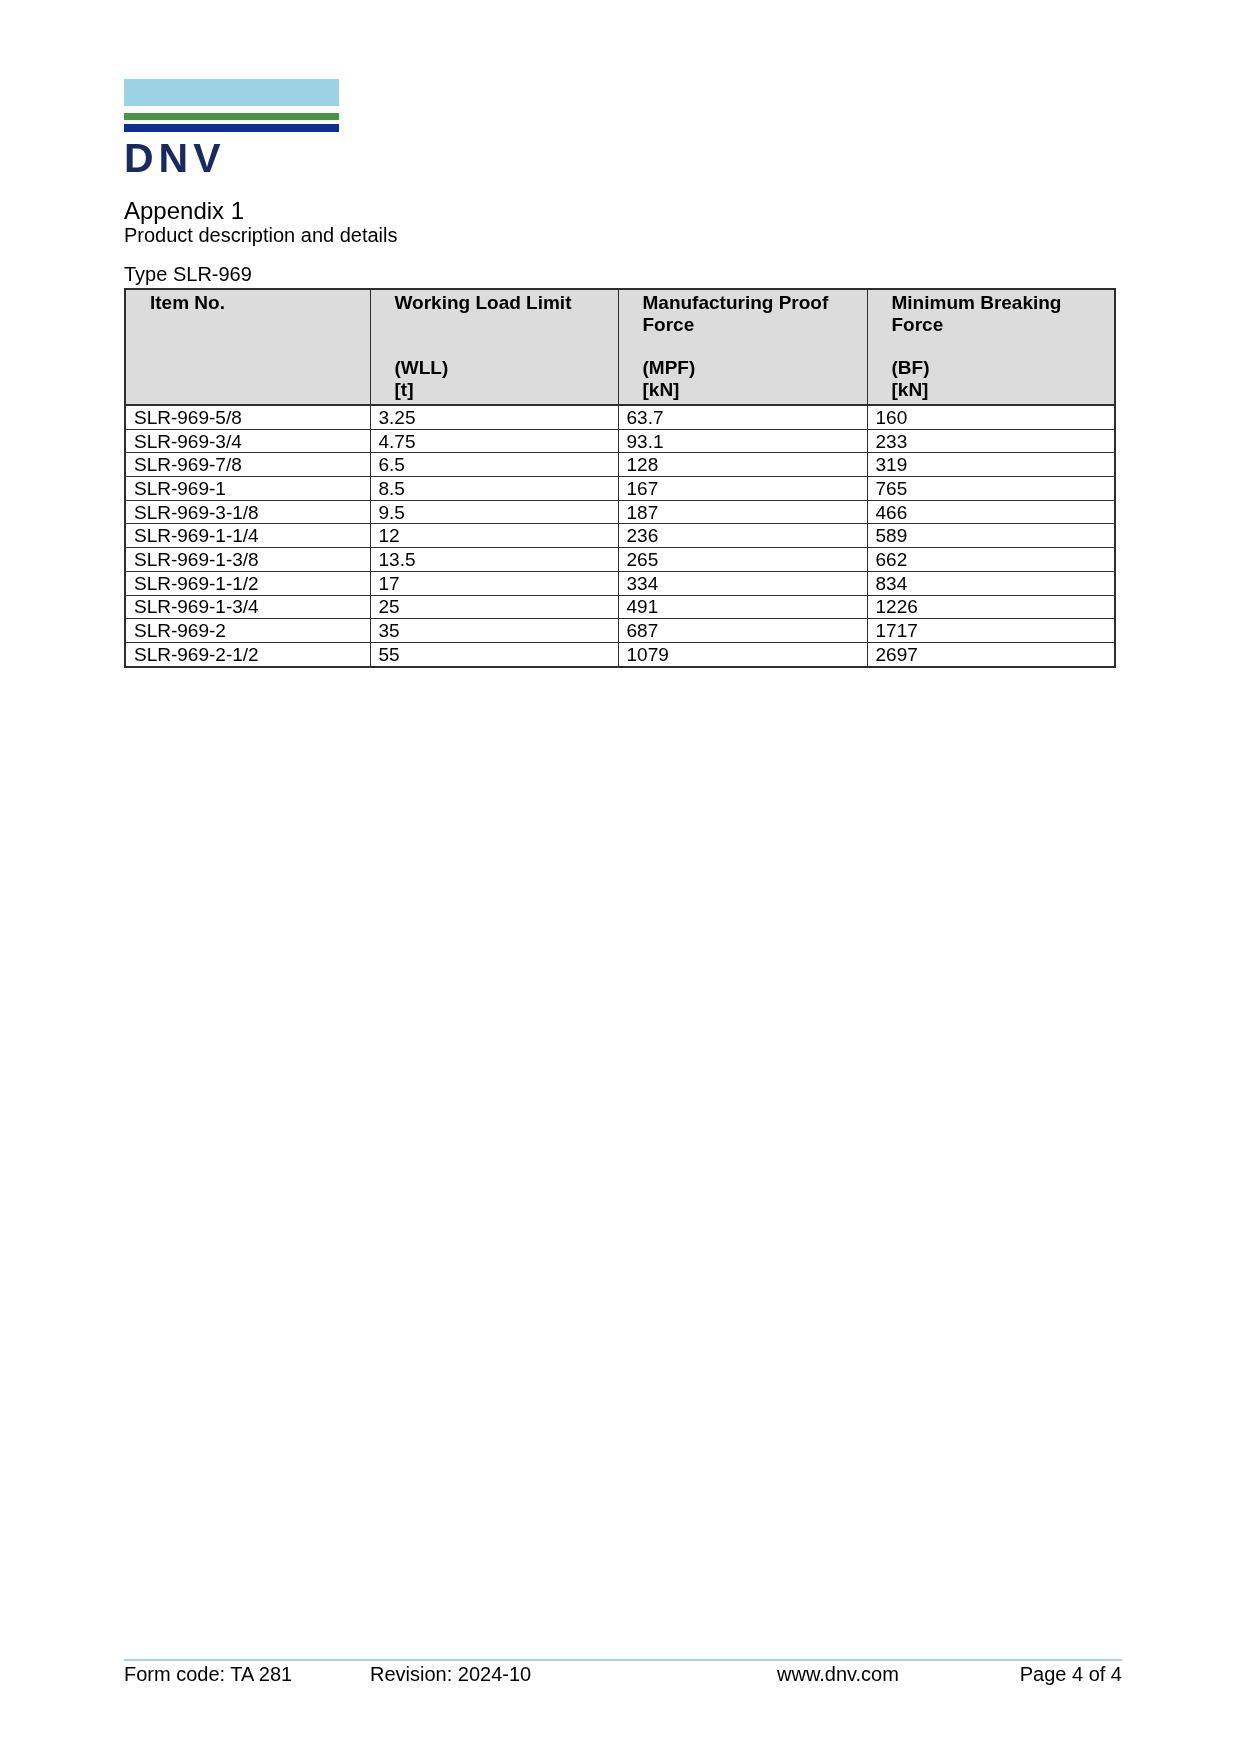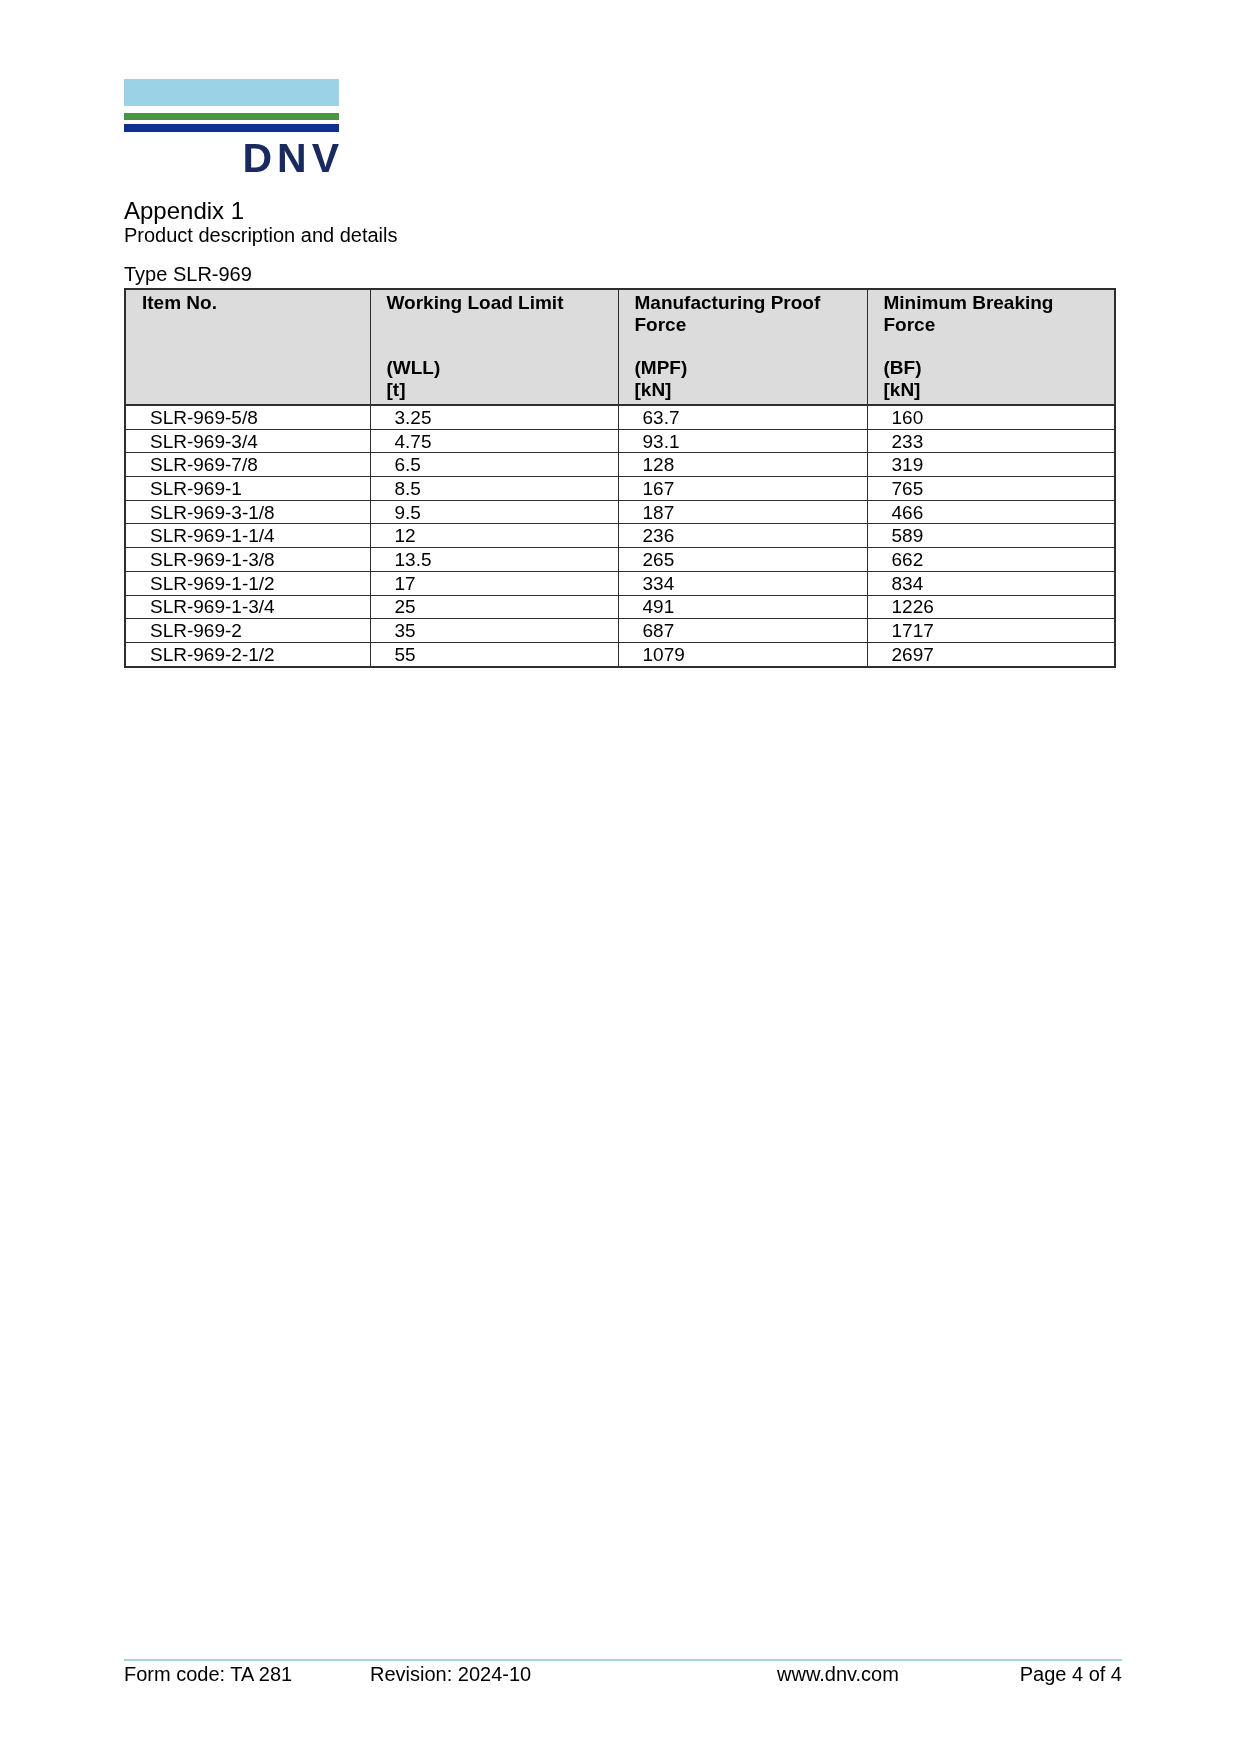--- a/index.html
+++ b/index.html
@@ -13,21 +13,20 @@
   }
 
   
   .logo{position:absolute;left:124px;top:79px;width:215px;}
   .logo .bar{width:215px;}
   .bar-sky{height:27px;background:#9cd2e6;}
   .bar-green{height:7px;margin-top:7px;background:#4a9543;}
   .bar-navy{height:8px;margin-top:4px;background:#0d3092;}
   .logo-text{
     margin-top:11px;margin-right:-5px;
-    text-align:right;
     font-size:41px;line-height:31px;font-weight:700;
     letter-spacing:5px;color:#182a5e;
   }
 
   
   .meta{position:absolute;left:725px;top:110px;font-size:20px;line-height:26px;}
   .meta-row{white-space:nowrap;}
   .meta-label{display:inline-block;width:147px;}
   .meta-value{font-weight:700;}
 
@@ -45,32 +44,32 @@
     table-layout:fixed;
     font-size:19px;
   }
   .spec-table,
   .spec-table th,
   .spec-table td{border:1px solid #2e2e2e;}
   .spec-table{border:2px solid #2e2e2e;}
   .spec-table th{
     background:#dcdcdc;
     height:108px;
-    padding:2px 6px 4px 16px;
+    padding:2px 6px 4px 24px;
     text-align:left;
     font-weight:700;
     vertical-align:top;
     border-bottom:2px solid #2e2e2e;
   }
   .th-inner{display:flex;flex-direction:column;height:100%;}
   .th-name{max-width:192px;line-height:21.5px;}
   .th-units{margin-top:auto;line-height:21.5px;}
   .spec-table td{
     height:22.7px;
-    padding:0 0 0 24px;
+    padding:0 0 0 8px;
     line-height:21px;
     white-space:nowrap;
     vertical-align:middle;
   }
 
   
   .footer-rule{position:absolute;left:124px;top:1659px;width:998px;height:2px;background:#a6d4e6;}
   .footer{position:absolute;left:0;top:1665px;width:1239px;height:20px;font-size:20px;line-height:19px;}
   .footer span{position:absolute;white-space:nowrap;}
   .f-formcode{left:124px;}

